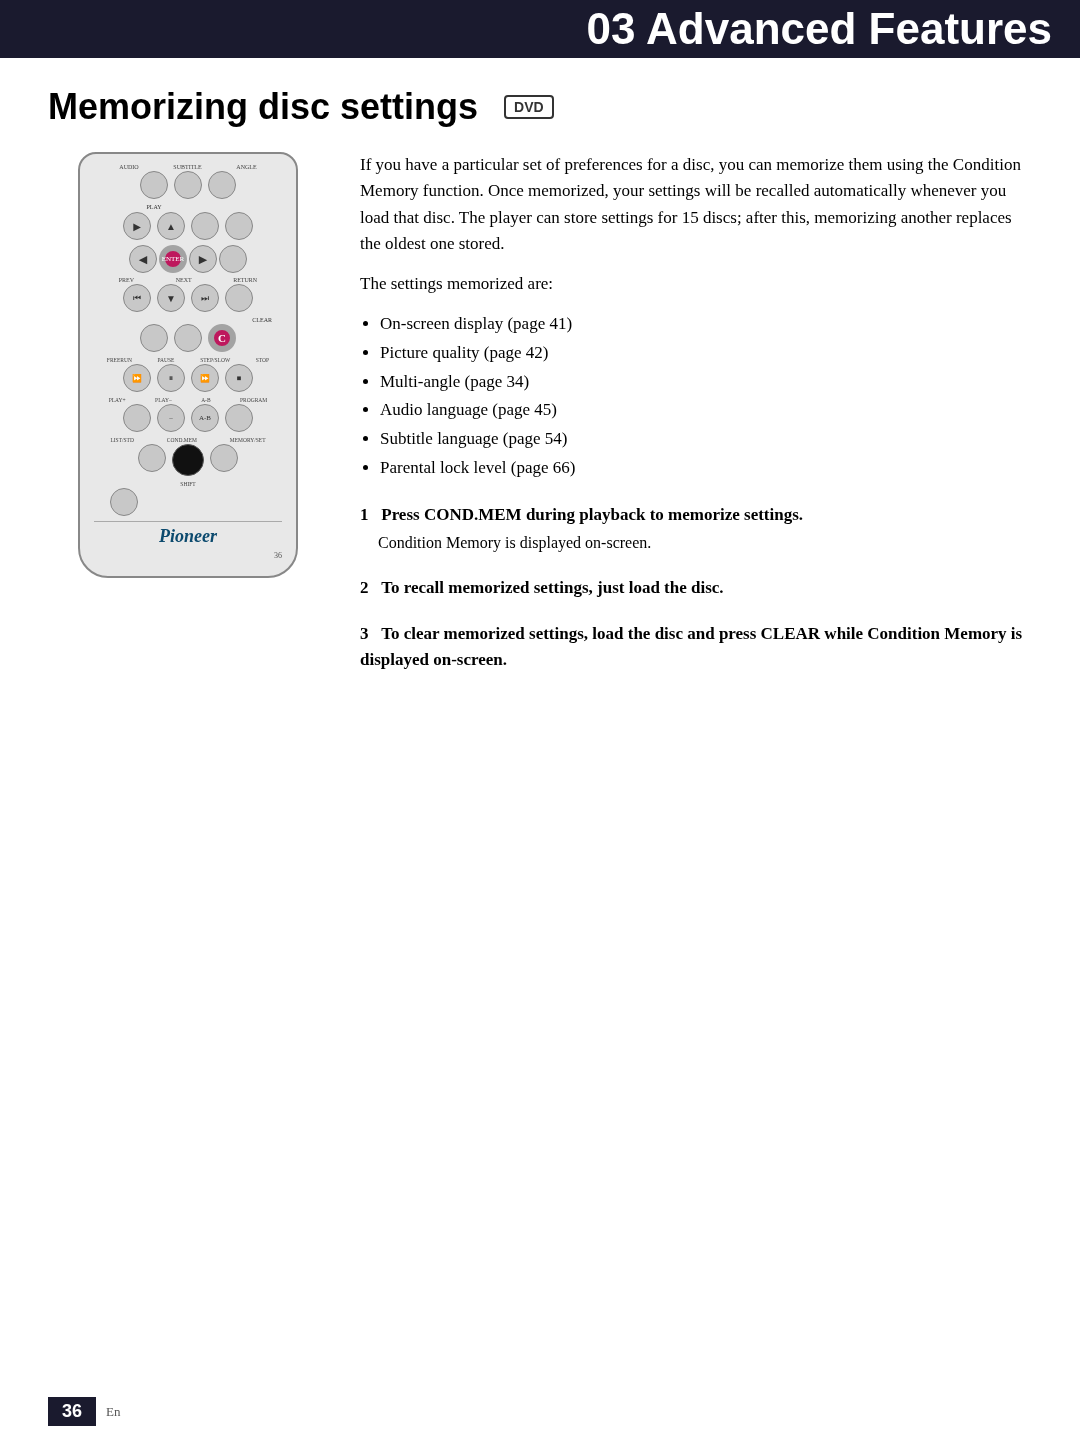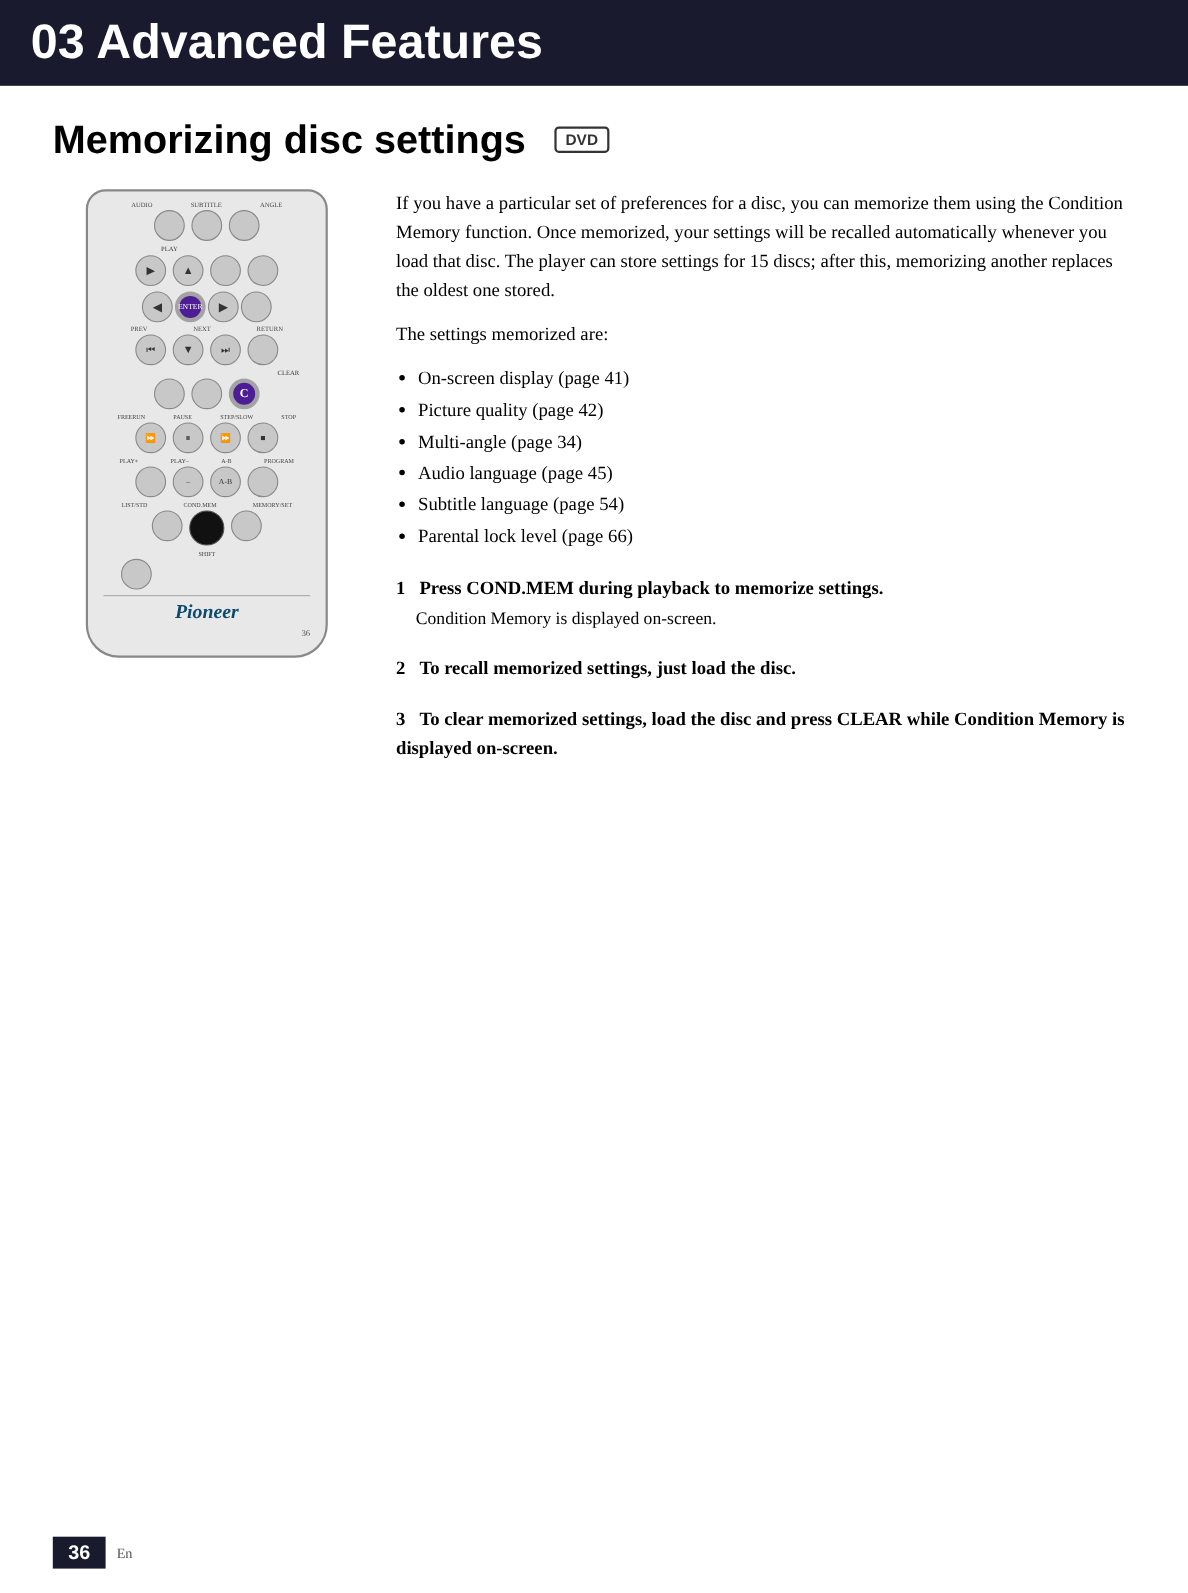--- a/index.html
+++ b/index.html
@@ -8,22 +8,23 @@
       width: 1080px;
       height: 1448px;
       background: #ffffff;
       font-family: 'Times New Roman', Times, serif;
       position: relative;
       overflow: hidden;
     }
 
     .header-bar {
       background: #1a1a2e;
-      padding: 14px 28px;
+      padding: 4px 28px;
       margin-bottom: 28px;
+      text-align: right;
     }
 
     .header-title {
       color: #ffffff;
       font-size: 44px;
       font-weight: bold;
       font-family: Arial, sans-serif;
     }
 
     .page-content {
@@ -95,22 +96,22 @@
       border: 1px solid #888;
       display: flex;
       align-items: center;
       justify-content: center;
       font-size: 7px;
       color: #333;
       flex-shrink: 0;
     }
 
     .btn-circle.dark {
-      background: #4c1d95;
-      border: 4px solid #a3a3a3;
+      background: #be185d;
+      border: 6px solid #a3a3a3;
       color: #fff;
     }
 
     .btn-circle.black-fill {
       background: #111;
       border: 1.5px solid #555;
       color: #fff;
     }
 
     .remote-label-row {

